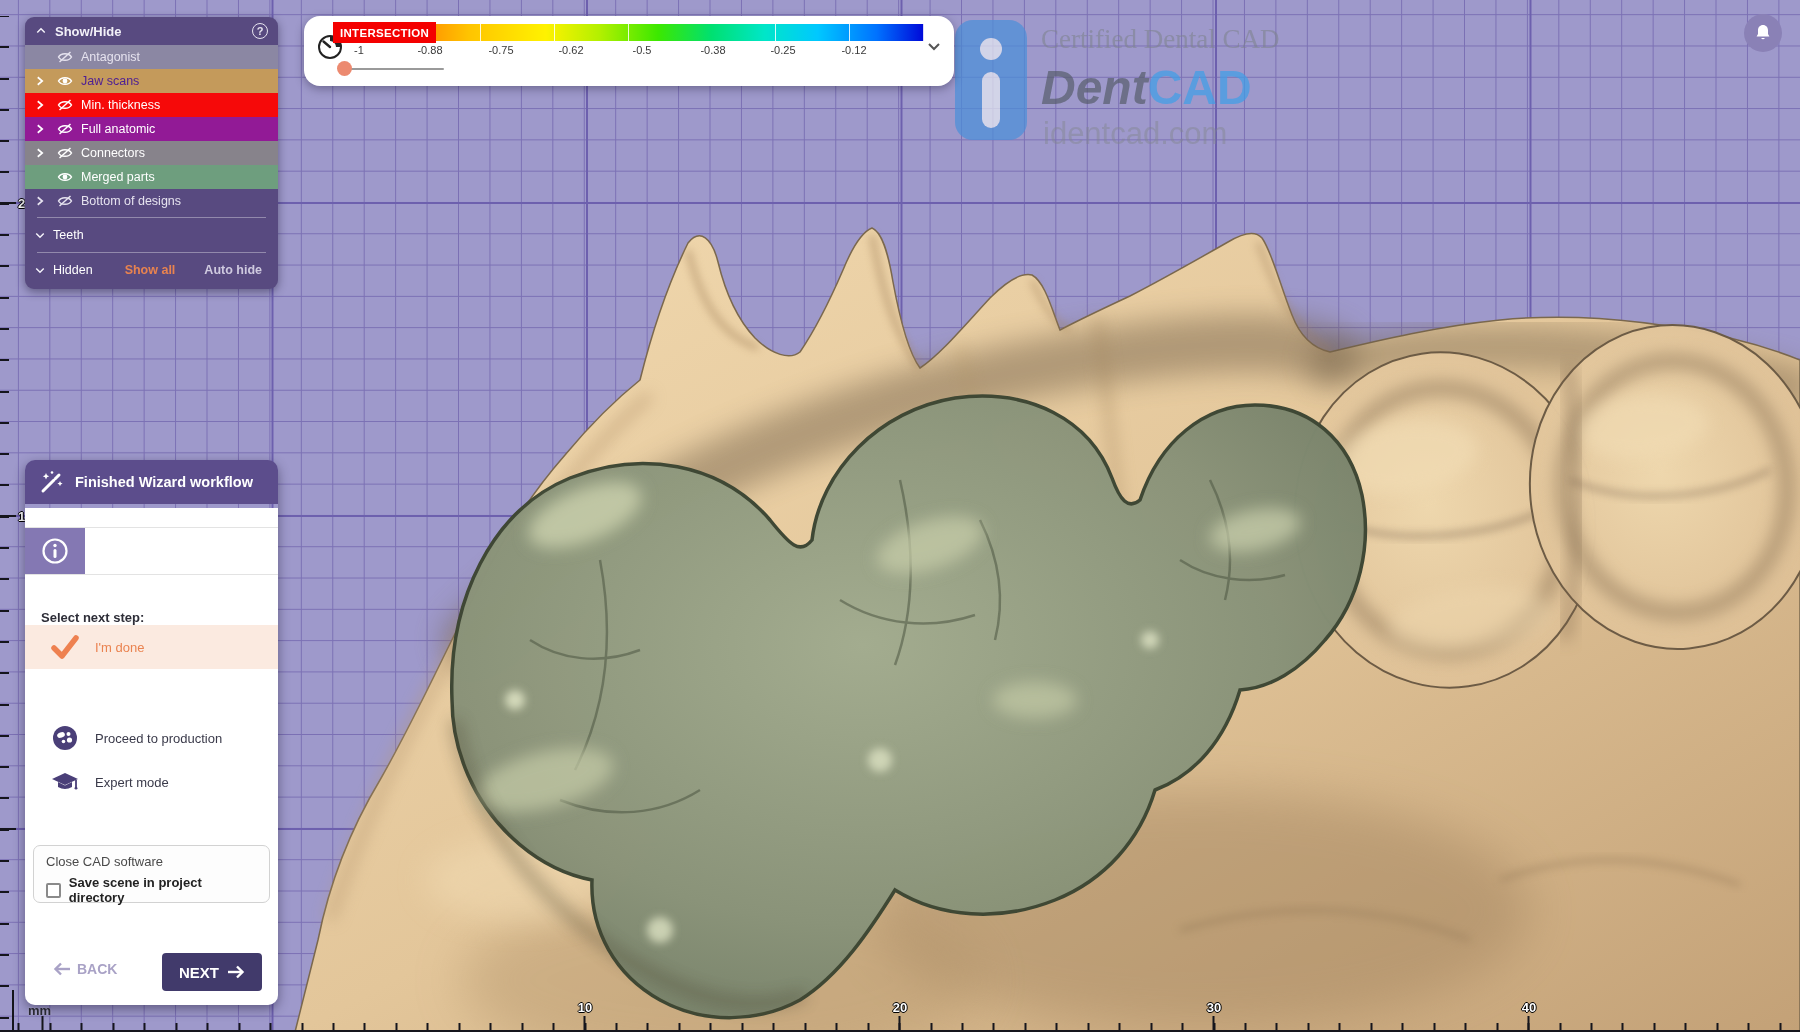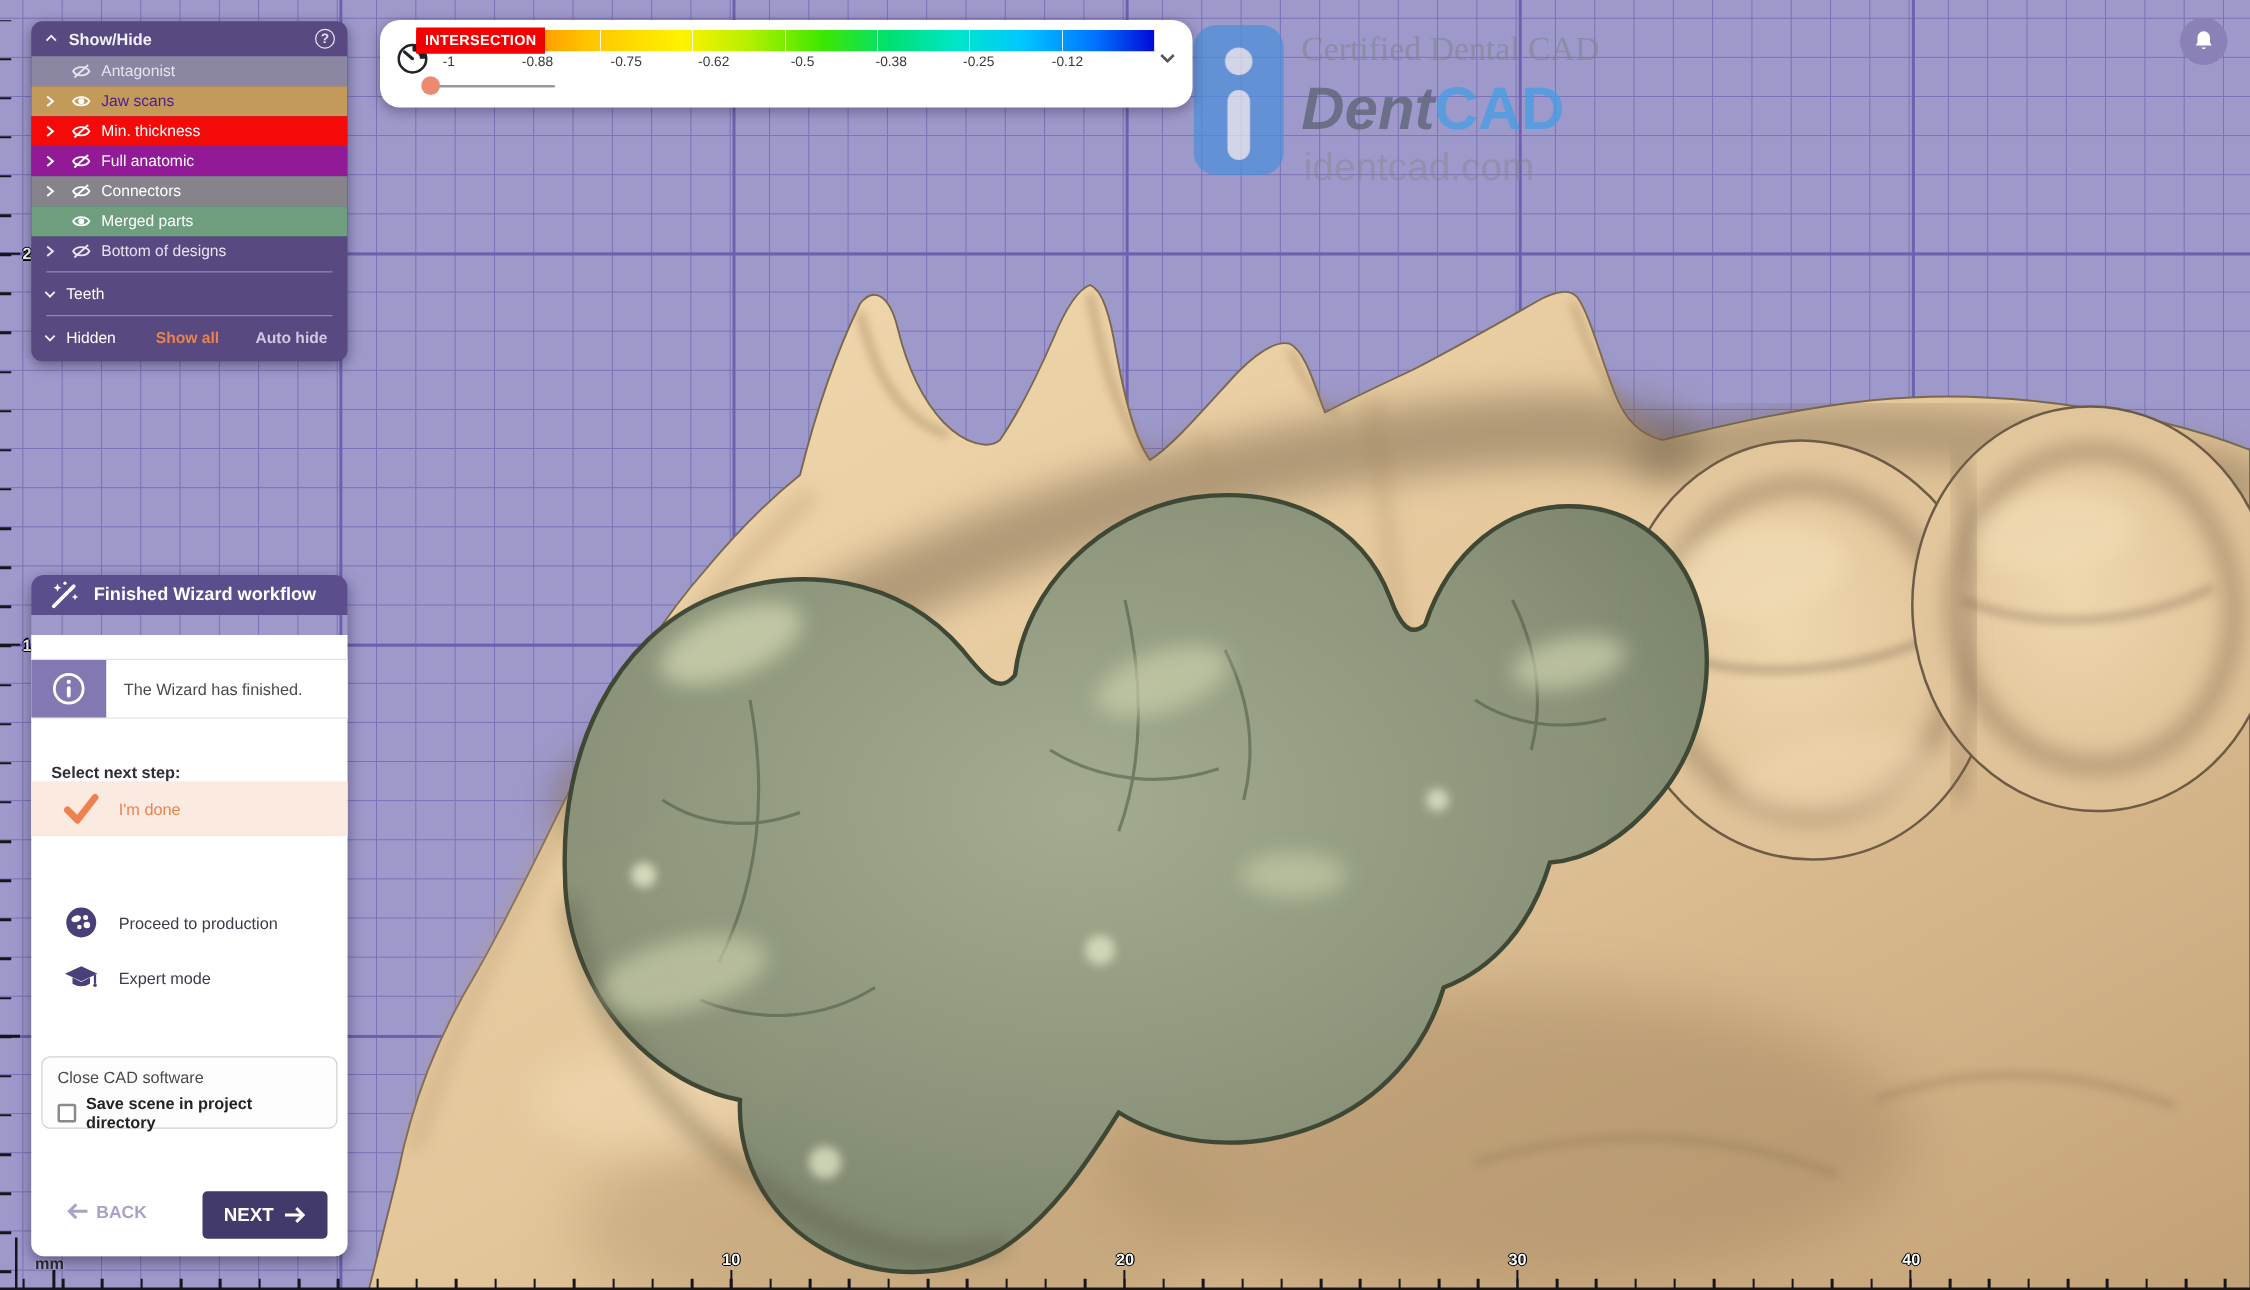--- a/index.html
+++ b/index.html
@@ -93,21 +93,21 @@
   .wm-brand .cad{color:#3f9fe8;opacity:.92;}
   .wm-site{position:absolute;left:88px;top:100px;font-size:31px;color:#83879­2;color:#83878f;opacity:.6;white-space:nowrap;}
 
   
   .bell-btn{position:absolute;left:1744px;top:14px;width:38px;height:38px;border-radius:50%;
     background:#8A81B6;display:flex;align-items:center;justify-content:center;cursor:pointer;}
 
   
   .wiz{position:absolute;left:25px;top:460px;width:253px;height:545px;border-radius:10px;
     box-shadow:0 4px 12px rgba(20,15,40,.45);}
-  .wiz-header{position:absolute;left:0;top:0;right:0;height:32px;background:#5C4D8C;border-radius:10px 10px 0 0;
+  .wiz-header{position:absolute;left:0;top:0;right:0;height:44px;background:#5C4D8C;border-radius:10px 10px 0 0;
     display:flex;align-items:center;gap:10px;padding:0 14px;}
   .wiz-title{color:#fff;font-size:14.5px;font-weight:bold;}
   .wiz-body{position:absolute;left:0;top:48px;right:0;bottom:0;background:#fff;border-radius:0 0 10px 10px;}
   .wiz-info{position:absolute;left:0;top:19px;right:0;height:48px;background:#fff;
     border-top:1px solid #e3e3e3;border-bottom:1px solid #e3e3e3;display:flex;}
   .wiz-info-icon{width:60px;background:#8478B3;display:flex;align-items:center;justify-content:center;}
   .wiz-info-text{flex:1;display:flex;align-items:center;padding-left:14px;font-size:13px;color:#4a4a4a;}
   .wiz-select-label{position:absolute;left:16px;top:102px;font-size:13px;font-weight:bold;color:#2e2e38;}
   .wiz-step{position:absolute;left:0;right:0;height:44px;display:flex;align-items:center;cursor:pointer;}
   .wiz-step .icon-col{width:40px;margin-left:20px;display:flex;justify-content:center;}
@@ -484,21 +484,20 @@
     </div>
     <div class="wiz-body">
       <div class="wiz-info">
         <div class="wiz-info-icon">
           <svg width="28" height="28" viewBox="0 0 28 28">
             <circle cx="14" cy="14" r="11.5" fill="none" stroke="#fff" stroke-width="2.2"></circle>
             <circle cx="14" cy="8.5" r="1.7" fill="#fff"></circle>
             <rect x="12.5" y="12" width="3" height="9" rx="1.5" fill="#fff"></rect>
           </svg>
         </div>
-        <div class="wiz-info-text">The Wizard has finished.</div>
       </div>
       <div class="wiz-select-label">Select next step:</div>
 
       <div class="wiz-step step-done">
         <span class="icon-col">
           <svg width="30" height="30" viewBox="0 0 30 30">
               <path d="M4 16 L12 24 L26 6" fill="none" stroke="#EE8150" stroke-width="5.5" stroke-linecap="round" stroke-linejoin="round"></path>
             </svg>
         </span>
         <span class="step-label">I'm done</span>

